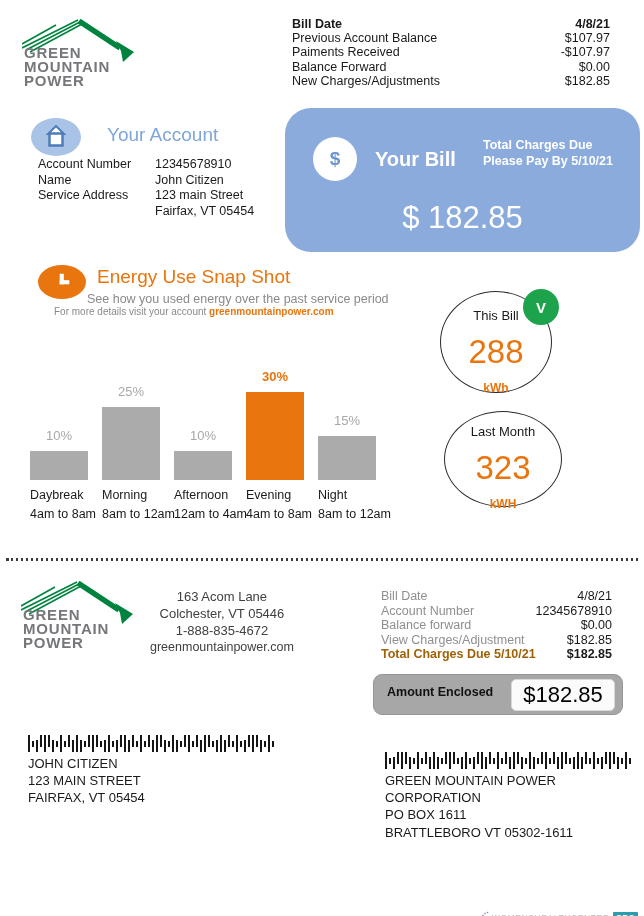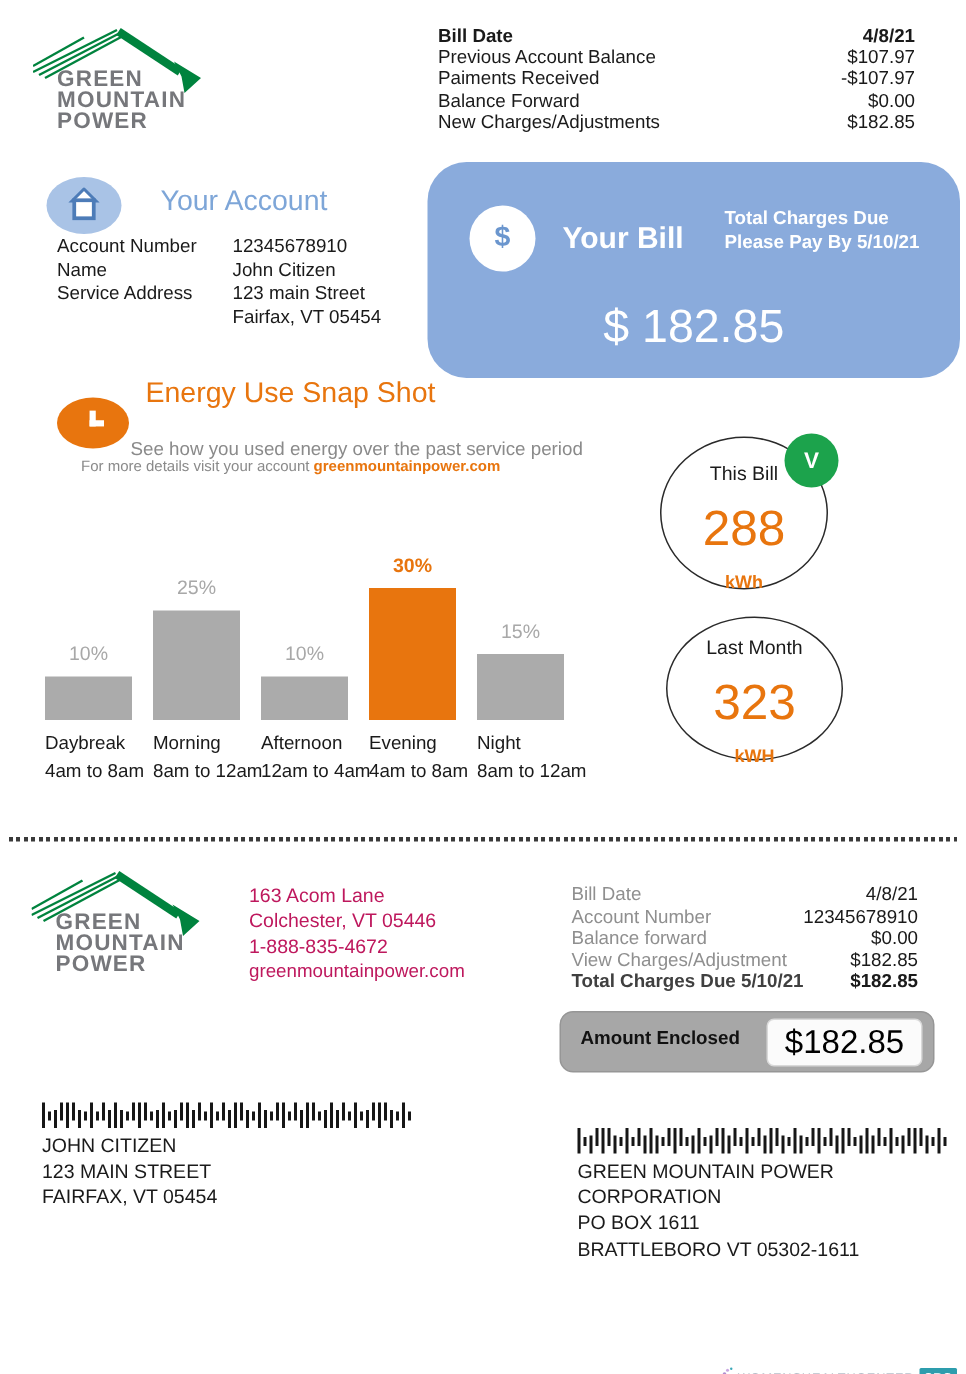--- a/index.html
+++ b/index.html
@@ -5,21 +5,21 @@
   * { margin:0; padding:0; box-sizing:border-box; }
   html,body { background:#ffffff; }
   body { width:644px; height:916px; font-family:"Liberation Sans", sans-serif; color:#1a1a1a; }
   .page { position:relative; width:644px; height:916px; background:#fff; overflow:hidden; }
 
   
   .logo { position:absolute; width:130px; height:86px; }
   .logo-top { left:22px; top:18px; }
   .logo-bottom { left:21px; top:580px; }
   .logo svg { position:absolute; left:0; top:0; }
-  .logo-text { position:absolute; left:16px; top:28px; font-size:15px; font-weight:bold;
+  .logo-text { position:absolute; left:2px; top:28px; font-size:15px; font-weight:bold;
                color:#76777b; letter-spacing:0.8px; line-height:14px; }
 
   
   .header-summary { position:absolute; left:292px; top:17px; width:318px; font-size:12.5px; }
   .hs-row { display:flex; justify-content:space-between; line-height:14.2px; }
   .hs-row:first-child { font-weight:bold; }
 
   
   .acct-icon { position:absolute; left:31px; top:118px; width:50px; height:38px;
                background:#a9c3e6; border-radius:50%; display:flex; align-items:center; justify-content:center; }
@@ -34,21 +34,21 @@
   .dollar-circle { position:absolute; left:28px; top:29px; width:44px; height:44px; background:#fff;
                    border-radius:50%; display:flex; align-items:center; justify-content:center;
                    color:#6b96ce; font-size:19px; font-weight:bold; }
   .bill-title { position:absolute; left:90px; top:40px; font-size:20px; font-weight:bold; }
   .bill-due { position:absolute; left:198px; top:29px; font-size:12.5px; font-weight:bold; line-height:16px; }
   .bill-amount { position:absolute; left:0; top:92px; width:100%; text-align:center; font-size:31px; }
 
   
   .energy-icon { position:absolute; left:38px; top:265px; width:48px; height:34px;
                  background:#e8750e; border-radius:50%; display:flex; align-items:center; justify-content:center; }
-  .energy-title { position:absolute; left:97px; top:252px; font-size:19px; color:#e8750e; }
+  .energy-title { position:absolute; left:97px; top:266px; font-size:19px; color:#e8750e; }
   .energy-sub1 { position:absolute; left:87px; top:292px; font-size:12.5px; color:#8a8a8a; }
   .energy-sub2 { position:absolute; left:54px; top:306px; font-size:10px; color:#8a8a8a; }
   .energy-sub2 a { color:#e8750e; font-weight:bold; text-decoration:none; }
 
   
   .chart { position:absolute; left:30px; top:358px; display:flex; gap:14px; }
   .chart-col { width:58px; flex:0 0 58px; }
   .bar-area { height:122px; display:flex; flex-direction:column; justify-content:flex-end; }
   .pct-label { text-align:center; font-size:13px; color:#a8a8a8; margin-bottom:8px; }
   .pct-label.hl { color:#e8750e; font-weight:bold; }
@@ -66,27 +66,27 @@
   .circle .c-unit { font-size:12px; color:#e8750e; font-weight:bold; }
   .badge { position:absolute; left:523px; top:289px; width:36px; height:36px; background:#1ca34c;
            border-radius:50%; color:#fff; font-size:15px; font-weight:bold;
            display:flex; align-items:center; justify-content:center; }
 
   
   .perforation { position:absolute; left:6px; top:558px; width:632px; height:3px;
                  background:repeating-linear-gradient(90deg,#3a3a3a 0 2.5px,transparent 2.5px 5px); }
 
   
-  .company-address { position:absolute; left:166px; top:588px; font-size:13px; line-height:17px; color:#be185d; }
+  .company-address { position:absolute; left:150px; top:588px; font-size:13px; line-height:17px; color:#404040;text-align:center; }
   .company-address .web { font-size:12.5px; }
   .remit-summary { position:absolute; left:381px; top:589px; width:231px; font-size:12.5px; }
   .rs-row { display:flex; justify-content:space-between; line-height:14.6px; }
   .rs-row .lbl { color:#8f8f8f; }
   .rs-row:last-child { font-weight:bold; }
-  .rs-row:last-child .lbl { color:#404040; }
+  .rs-row:last-child .lbl { color:#a16207; }
 
   .amount-box { position:absolute; left:373px; top:674px; width:250px; height:41px;
                 background:#a7a7a7; border:1px solid #969696; border-radius:9px; }
   .amount-box .ae-label { position:absolute; left:13px; top:10px; font-size:12.5px; font-weight:bold; color:#111; }
   .amount-field { position:absolute; right:7px; top:4px; width:104px; height:32px; background:#fbfbfb;
                   border:1.5px solid #d9d9d9; border-radius:5px; display:flex; align-items:center;
                   justify-content:center; font-size:22px; color:#000; }
 
   
   .bc { display:flex; align-items:center; gap:2px; height:17px; position:absolute; }

